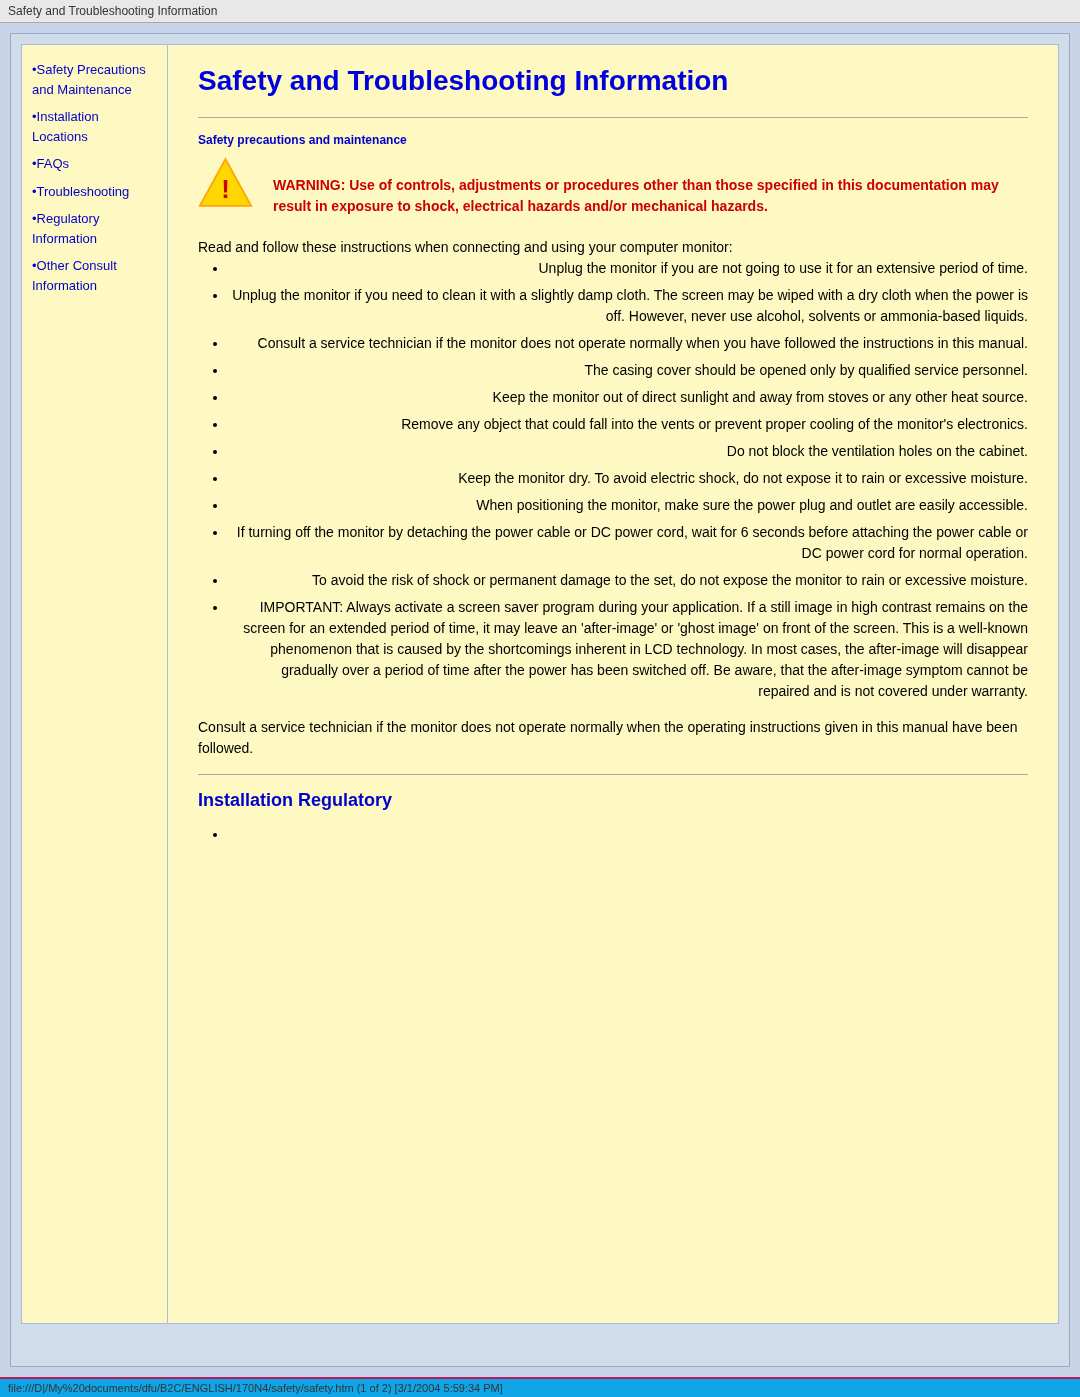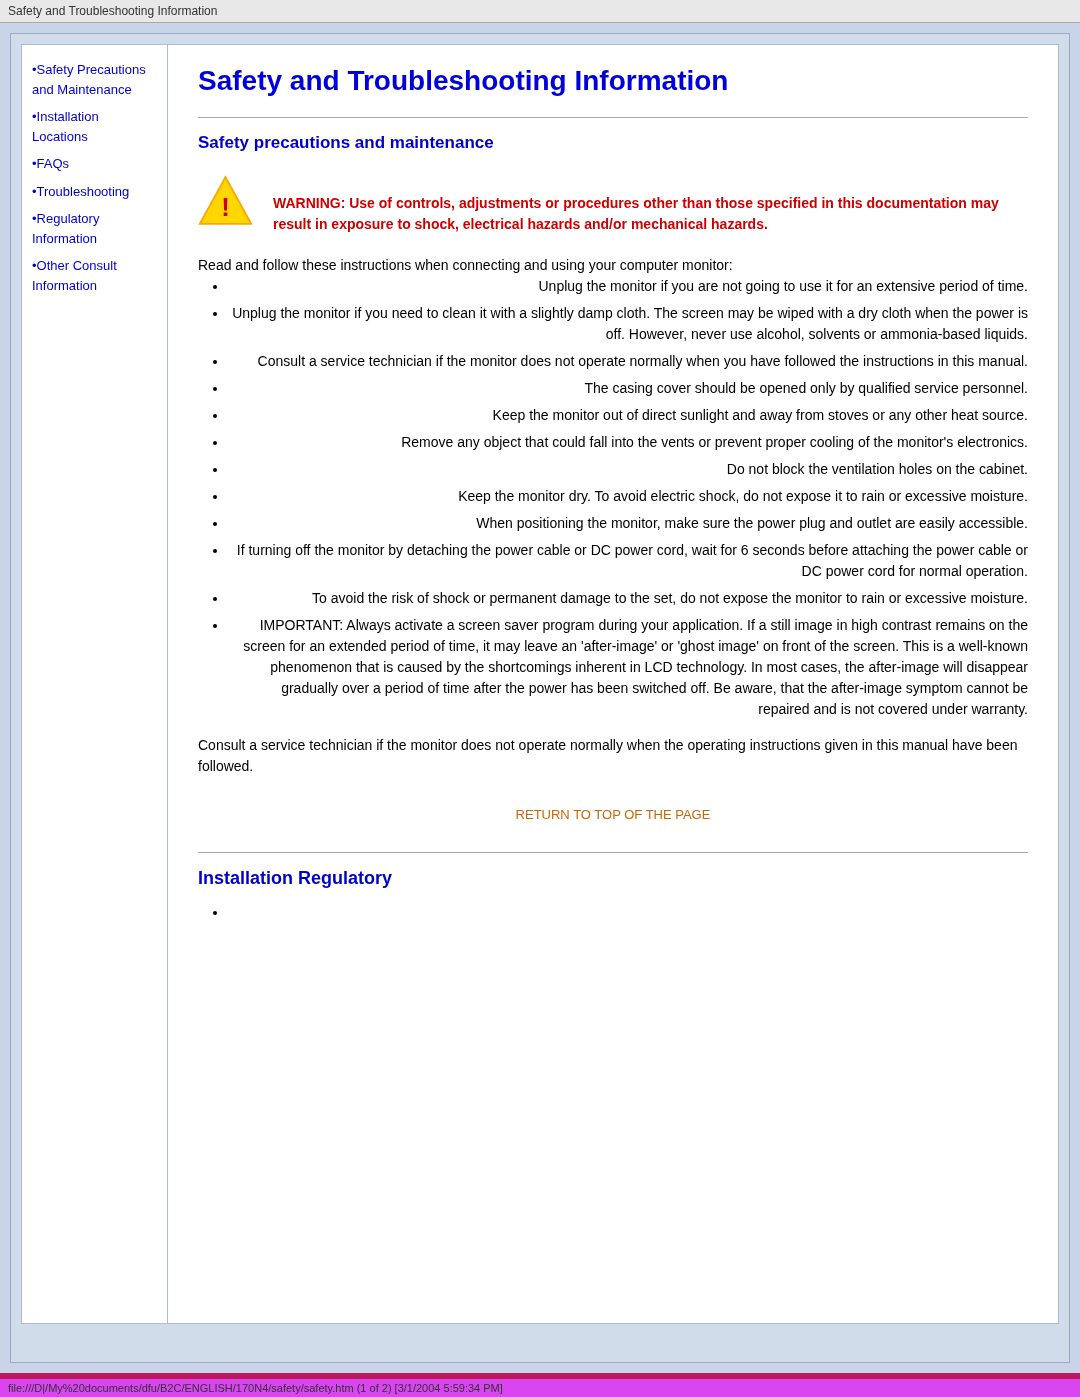--- a/index.html
+++ b/index.html
@@ -25,21 +25,21 @@
 
     .outer-frame {
       flex: 1;
       margin: 10px;
       background: #d0dcea;
       border: 1px solid #9aaac0;
       padding: 10px;
     }
 
     .inner-frame {
-      background: #ffffff;
+      background: #fef9c3;
       border: 1px solid #aabbdd;
       display: flex;
       flex-direction: row;
       min-height: 1280px;
     }
 
     .sidebar {
       width: 145px;
       min-width: 145px;
       padding: 15px 10px;
@@ -73,23 +73,23 @@
     }
 
     .divider {
       border: none;
       border-top: 1px solid #aaa;
       margin: 15px 0;
     }
 
     .section-title {
       color: #0000cc;
-      font-size: 17px;
-      font-weight: bold;
-      margin-bottom: 20px;
+      font-size: 12px;
+      font-weight: bold;
+      margin-bottom: 8px;
     }
 
     .warning-box {
       display: flex;
       align-items: flex-start;
       margin-bottom: 20px;
     }
 
     .warning-icon {
       width: 60px;
@@ -153,22 +153,22 @@
     .installation-list {
       margin-left: 30px;
     }
 
     .installation-list li {
       margin-bottom: 6px;
       list-style-type: disc;
     }
 
     .status-bar {
-      background: #d946ef;
-      border-top: 6px solid #be185d;
+      background: #0ea5e9;
+      border-top: 2px solid #be185d;
       padding: 3px 8px;
       font-size: 11px;
       color: #333;
     }
 
     
     .warning-svg {
       width: 55px;
       height: 55px;
     }
@@ -248,23 +248,20 @@
           <li>Keep the monitor dry. To avoid electric shock, do not expose it to rain or excessive moisture.</li>
           <li>When positioning the monitor, make sure the power plug and outlet are easily accessible.</li>
           <li>If turning off the monitor by detaching the power cable or DC power cord, wait for 6 seconds before attaching the power cable or DC power cord for normal operation.</li>
           <li>To avoid the risk of shock or permanent damage to the set, do not expose the monitor to rain or excessive moisture.</li>
           <li>IMPORTANT: Always activate a screen saver program during your application. If a still image in high contrast remains on the screen for an extended period of time, it may leave an 'after-image' or 'ghost image' on front of the screen. This is a well-known phenomenon that is caused by the shortcomings inherent in LCD technology. In most cases, the after-image will disappear gradually over a period of time after the power has been switched off. Be aware, that the after-image symptom cannot be repaired and is not covered under warranty.</li>
         </ul>
 
         <p class="footer-note">Consult a service technician if the monitor does not operate normally when the operating instructions given in this manual have been followed.</p>
       </div>
 
-      <div class="return-link">
-        <a>RETURN TO TOP OF THE PAGE</a>
-      </div>
 
       <hr class="divider">
 
       <div>
         <h2 class="installation-title">Installation Regulatory</h2>
         <ul class="installation-list">
           <li></li>
         </ul>
       </div>
 

